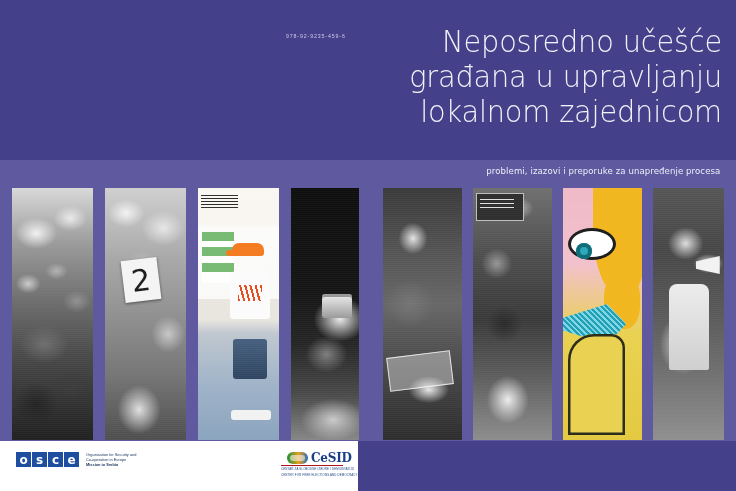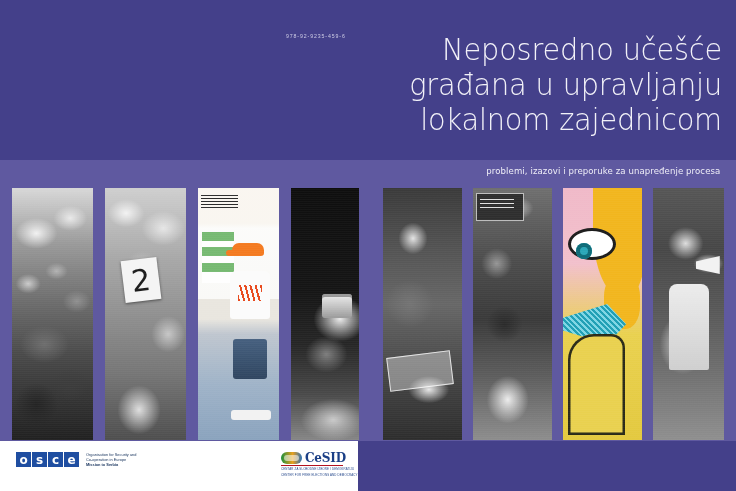--- a/index.html
+++ b/index.html
@@ -41,21 +41,21 @@
     font-size: 5.2px;
     letter-spacing: 0.9px;
     color: #cfcde6;
     font-family: "Liberation Sans", sans-serif;
     white-space: nowrap;
   }
 
   
   .title-block {
     position: absolute;
-    right: 14px; top: 32px;
+    right: 14px; top: 24px;
     width: 380px;
     text-align: right;
   }
   .title-line {
     display: block;
     color: #f2f1f8;
     font-family: "DejaVu Sans", sans-serif;
     font-weight: 300;
     font-size: 31px;
     line-height: 35px;
@@ -200,20 +200,21 @@
   }
 
   
   .cesid-logo {
     position: absolute;
     left: 281px; top: 452px;
   }
   .cesid-top {
     display: flex;
     align-items: center;
+    justify-content: center;
   }
   .cesid-mark {
     width: 21px; height: 12px;
     border-radius: 6px;
     background: linear-gradient(90deg,#1a8f3a 0%, #e8a020 55%, #2a6fb5 100%);
     position: relative;
     overflow: hidden;
   }
   .cesid-mark::after {
     content: "";

